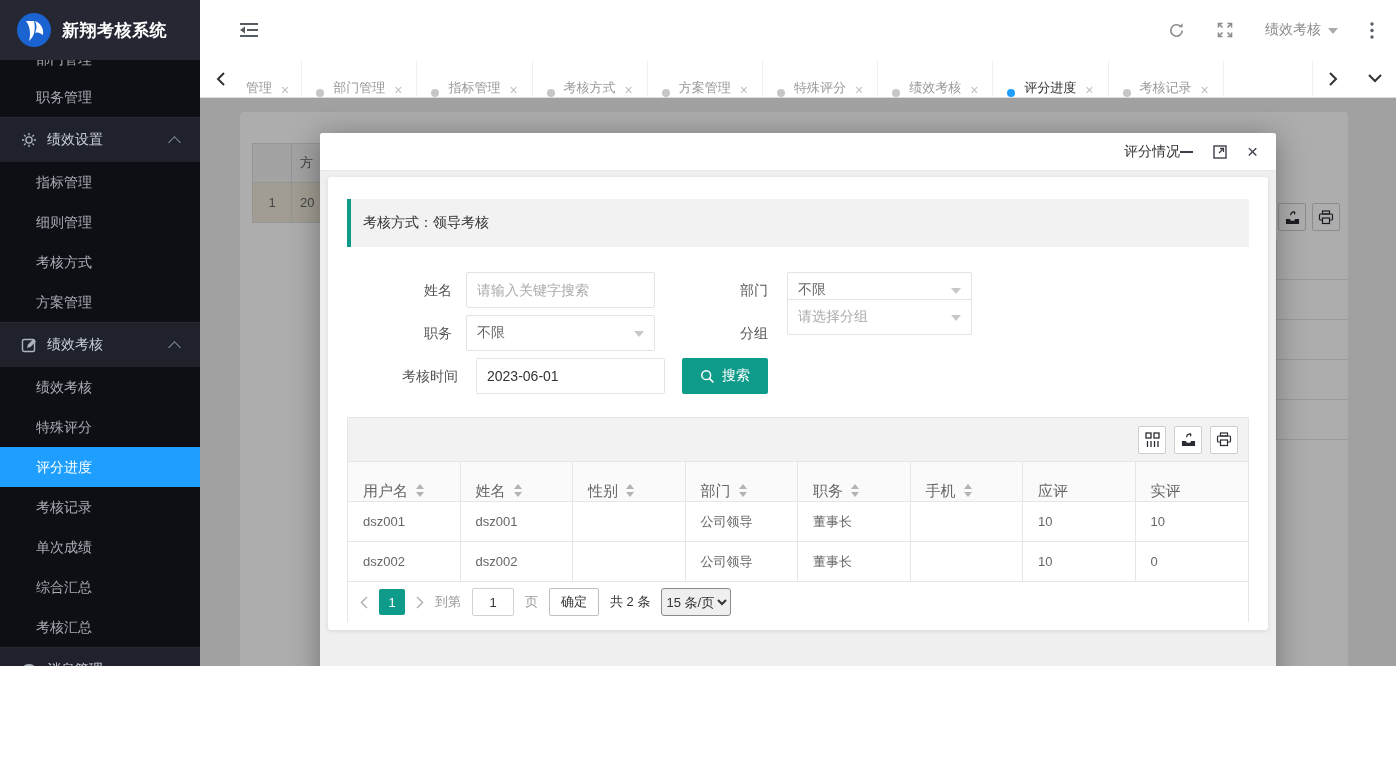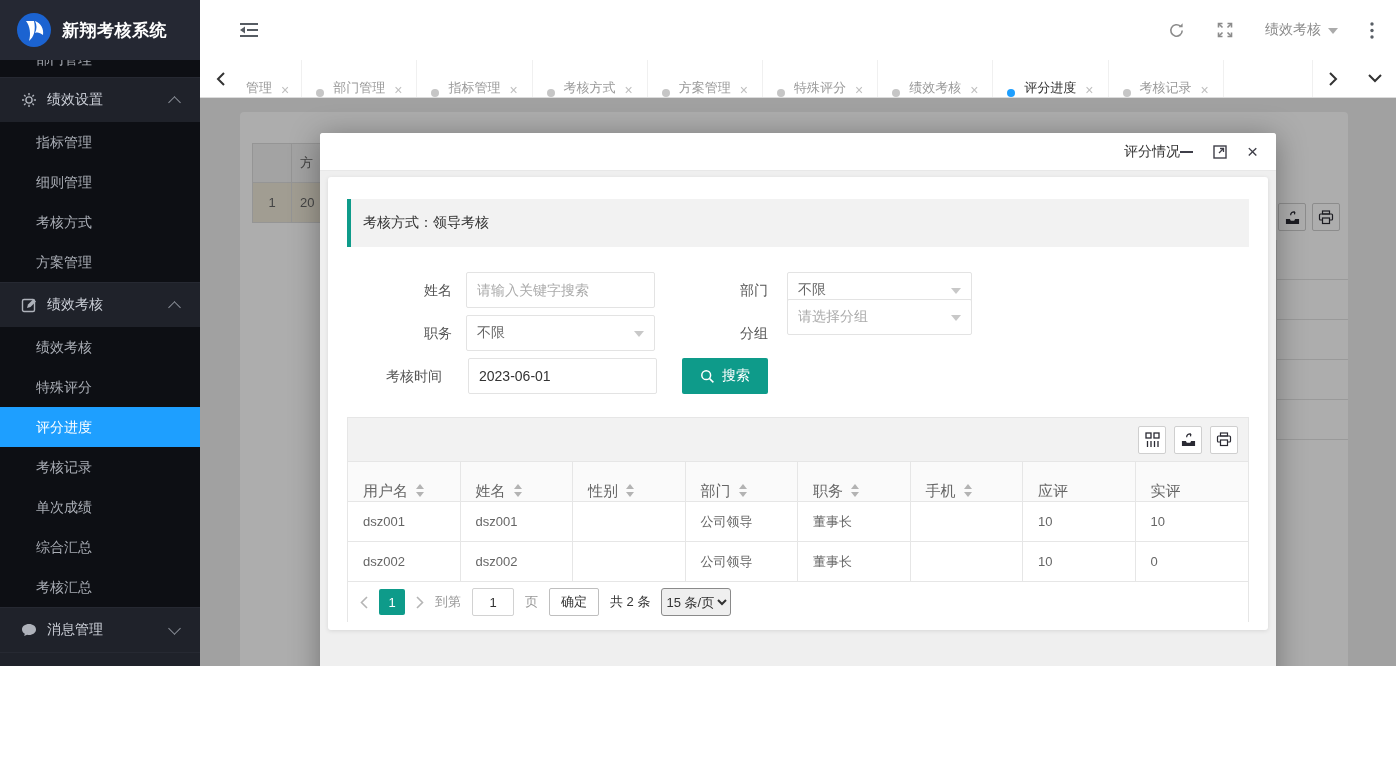--- a/index.html
+++ b/index.html
@@ -102,20 +102,21 @@
             <circle cx="18" cy="18" r="17" fill="#1B63D1"></circle>
             <path d="M10 9c4 5 5 13 3 20 5-4 7-11 5-20z" fill="#fff"></path>
             <path d="M19 9c6 2 9 8 8 14-3-2-5-3-8-2 2-4 2-8 0-12z" fill="#fff"></path>
           </svg>
       </span>
       <span class="logo-title">新翔考核系统</span>
     </div>
     <div class="side-clip">
       <span>部门管理</span>
     </div>
+    <div class="side-sub">职务管理</div>
 
     <div class="side-section">
       <span class="sicon">
         <svg width="16" height="16" viewBox="0 0 16 16">
             <g stroke="#AEB2BA" stroke-width="1.4" fill="none">
               <path d="M8 1v2.2M8 12.8V15M1 8h2.2M12.8 8H15M3.1 3.1l1.5 1.5M11.4 11.4l1.5 1.5M12.9 3.1l-1.5 1.5M4.6 11.4l-1.5 1.5"></path>
               <circle cx="8" cy="8" r="3.1"></circle>
             </g>
           </svg>
       </span>
@@ -340,22 +341,22 @@
         <div class="f-select" style="left:138px;top:138px;width:189px">
           <span class="val">不限</span>
           <span class="sel-caret"></span>
         </div>
         <span class="f-label" style="left:330px;top:138px">分组</span>
         <div class="f-select" style="left:459px;top:122px">
           <span class="val ph">请选择分组</span>
           <span class="sel-caret"></span>
         </div>
 
-        <span class="f-label" style="left:4px;top:181px">考核时间</span>
-        <input class="f-input" style="left: 140px; top: 181px; color: rgb(51, 51, 51);" value="2023-06-01">
+        <span class="f-label" style="left:20px;top:181px">考核时间</span>
+        <input class="f-input" style="left: 148px; top: 181px; color: rgb(51, 51, 51);" value="2023-06-01">
         <button class="search-btn">
           <span style="display:flex">
             <svg width="15" height="15" viewBox="0 0 15 15">
                 <circle cx="6.2" cy="6.2" r="4.4" fill="none" stroke="#fff" stroke-width="1.5"></circle>
                 <path d="M9.6 9.6l3.8 3.8" stroke="#fff" stroke-width="1.5"></path>
               </svg>
           </span>
           <span>搜索</span>
         </button>
 

